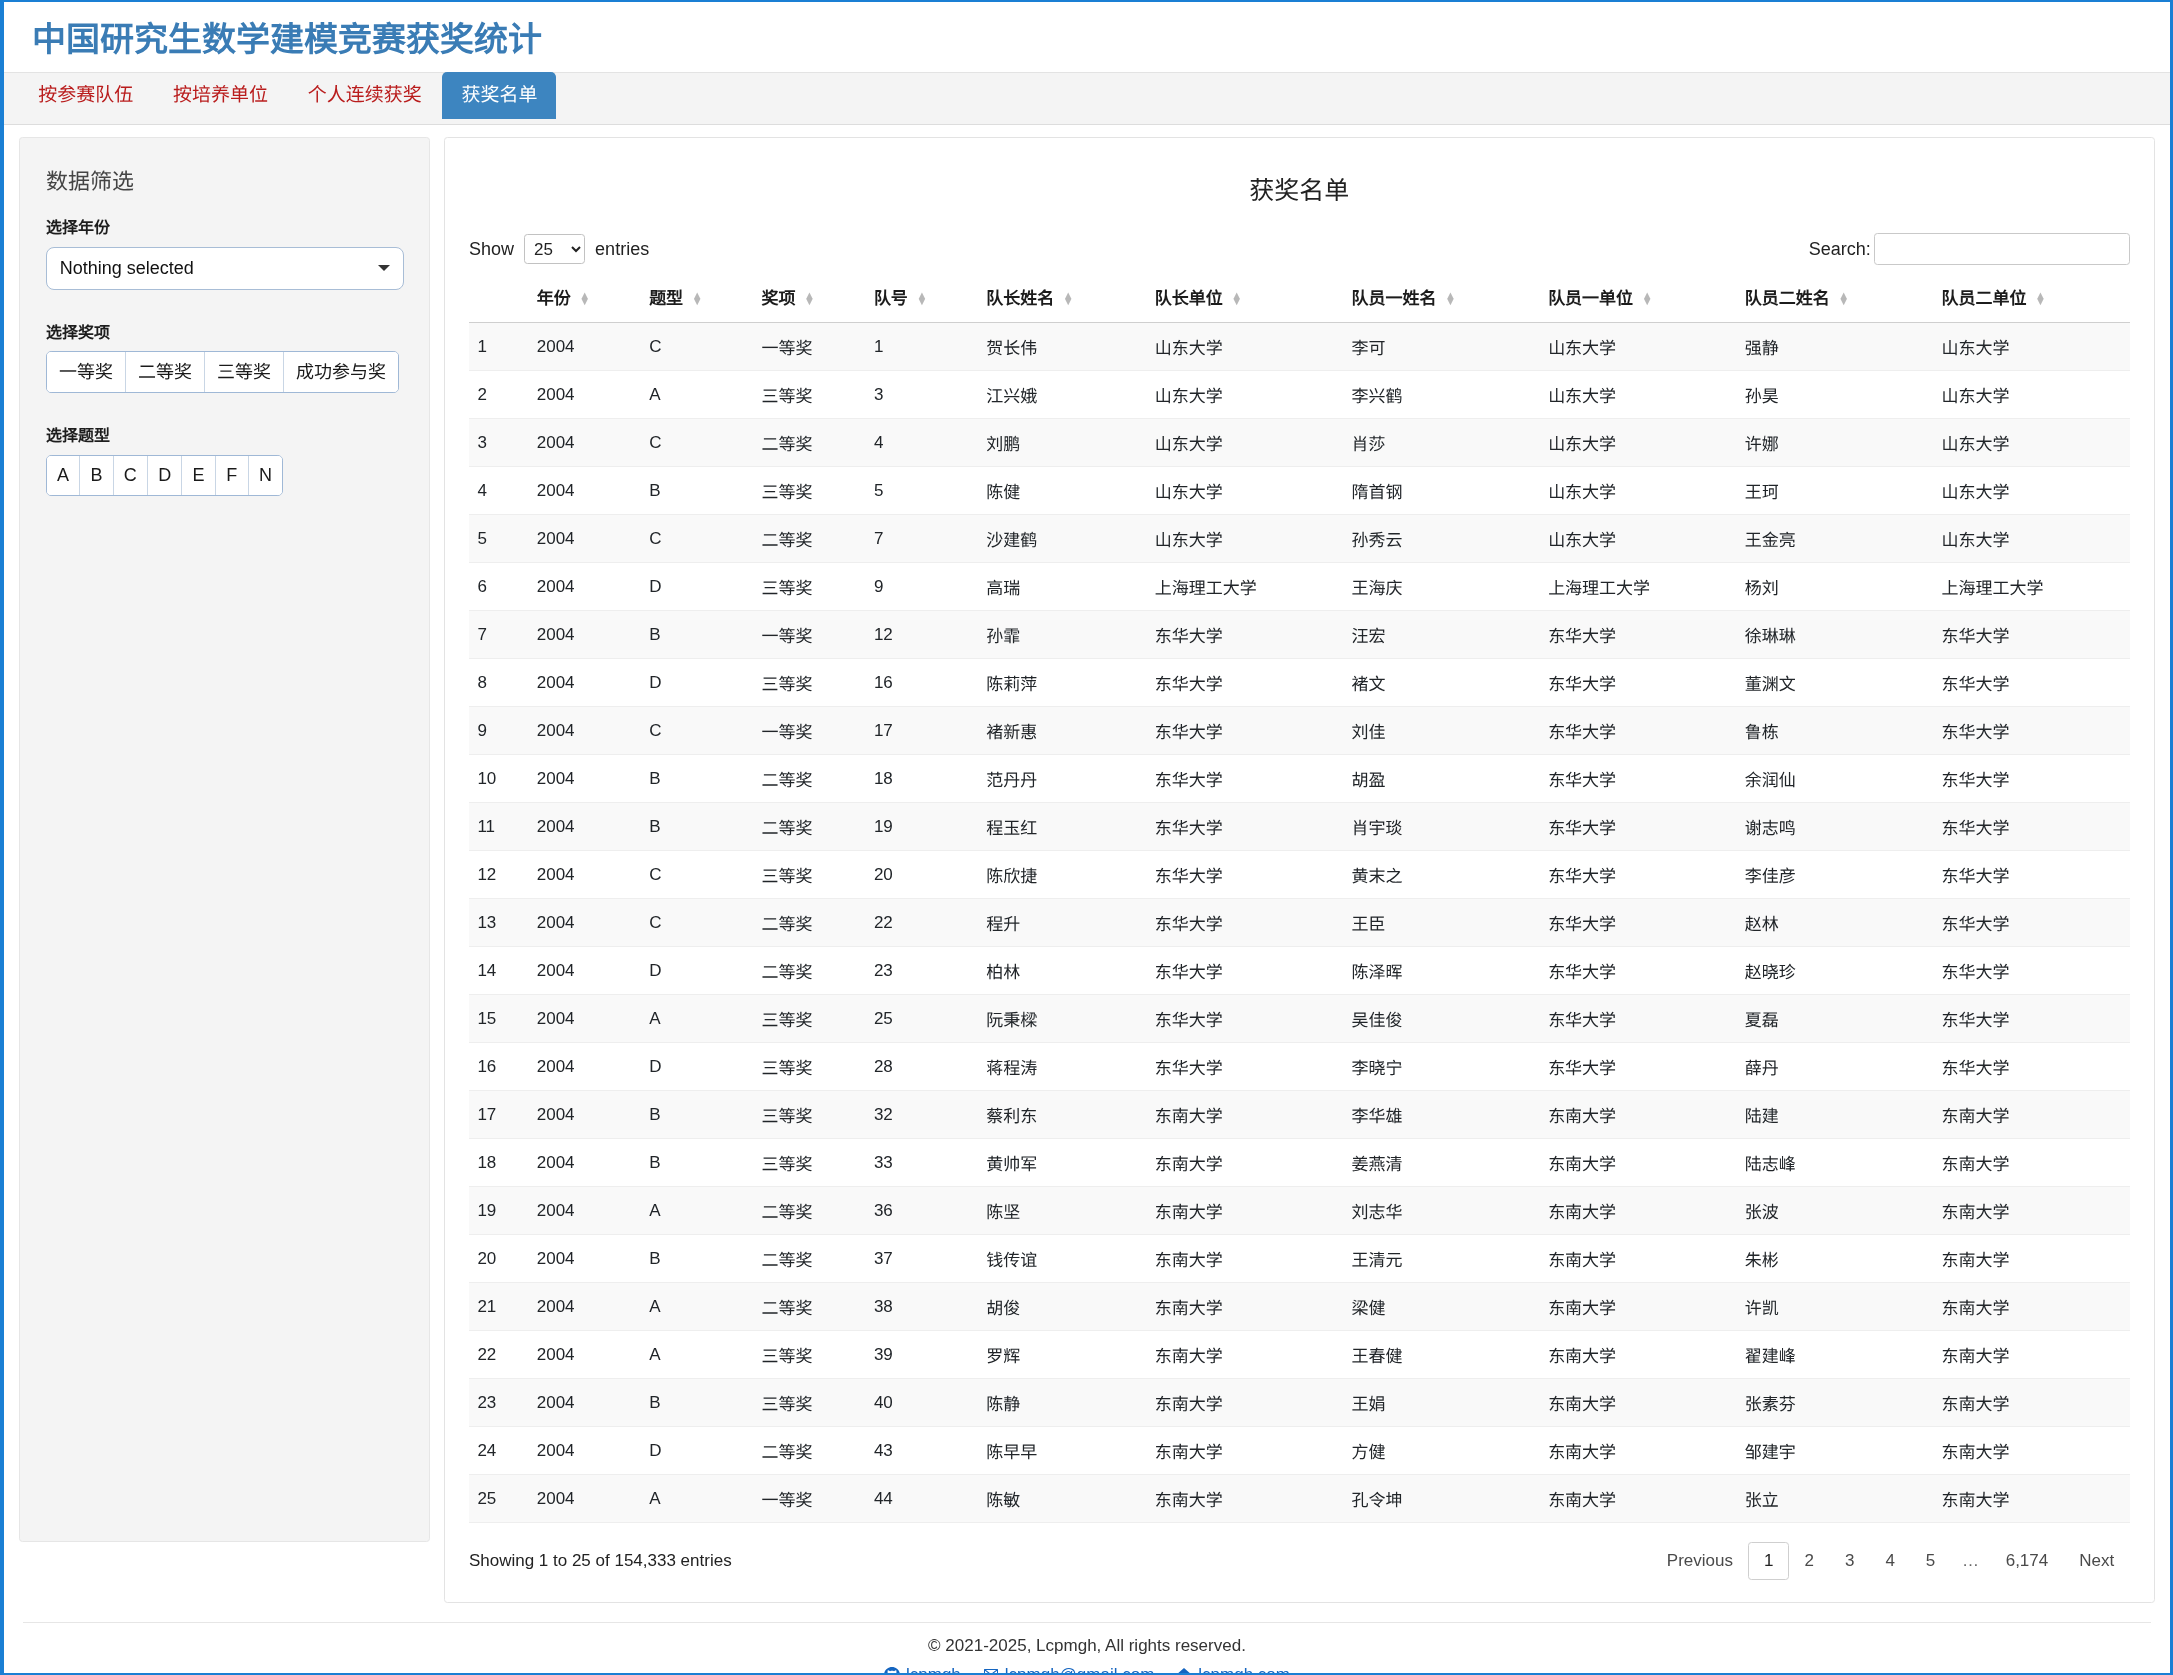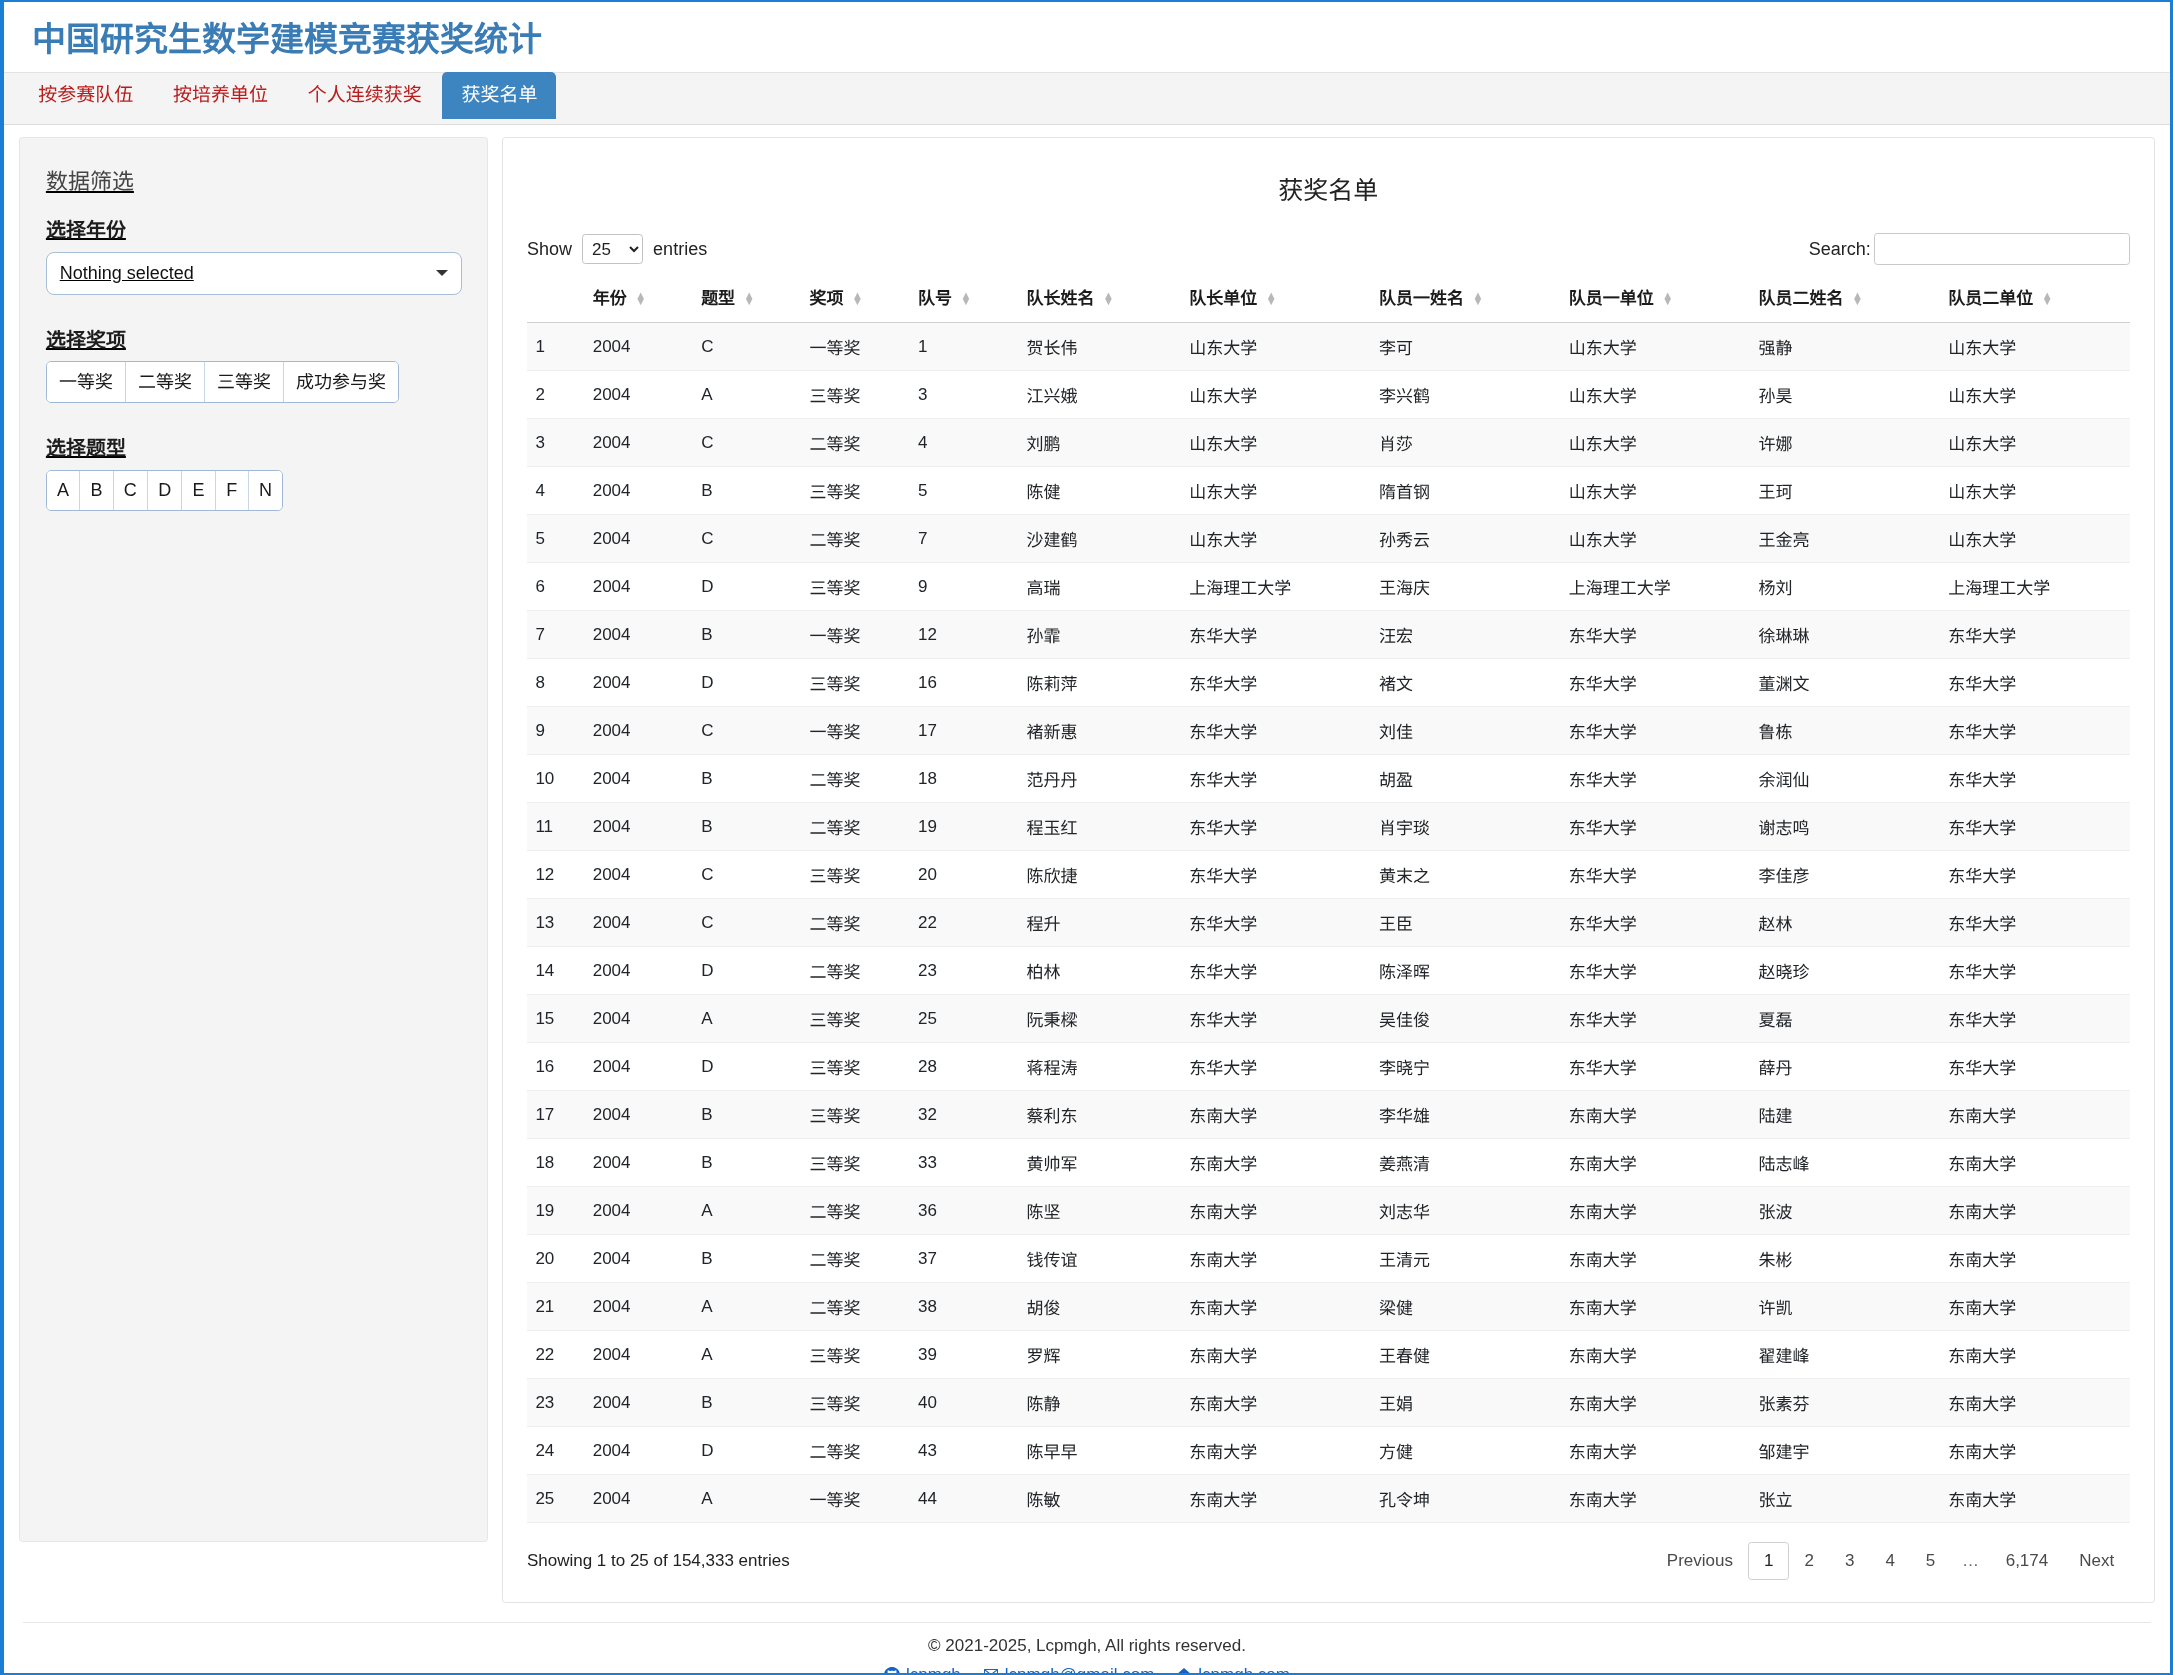--- a/index.html
+++ b/index.html
@@ -59,36 +59,35 @@
   
   .content {
     display: flex;
     align-items: flex-start;
     padding: 12px 15.3px 0 15.3px;
     gap: 13.6px;
   }
 
   
   .sidebar {
-    width: 469px;
+    width: 411px;
     min-height: 1405px;
     background: #f4f4f4;
     border: 0.9px solid #e6e6e6;
     border-radius: 3.4px;
     padding: 25.6px 25.6px 17px 25.6px;
-    text-decoration: underline;
   }
   .panel-title {
     font-size: 22px;
     color: #444;
     margin-bottom: 19px;
     font-weight: normal;
   }
   .field-label {
-    font-size: 20px;
+    font-size: 16px;
     font-weight: bold;
     color: #1d1d1d;
     margin-bottom: 8.5px;
     display: block;
   }
   .select-box {
     width: 100%;
     height: 43px;
     border: 0.9px solid #a8bdd6;
     border-radius: 8px;

